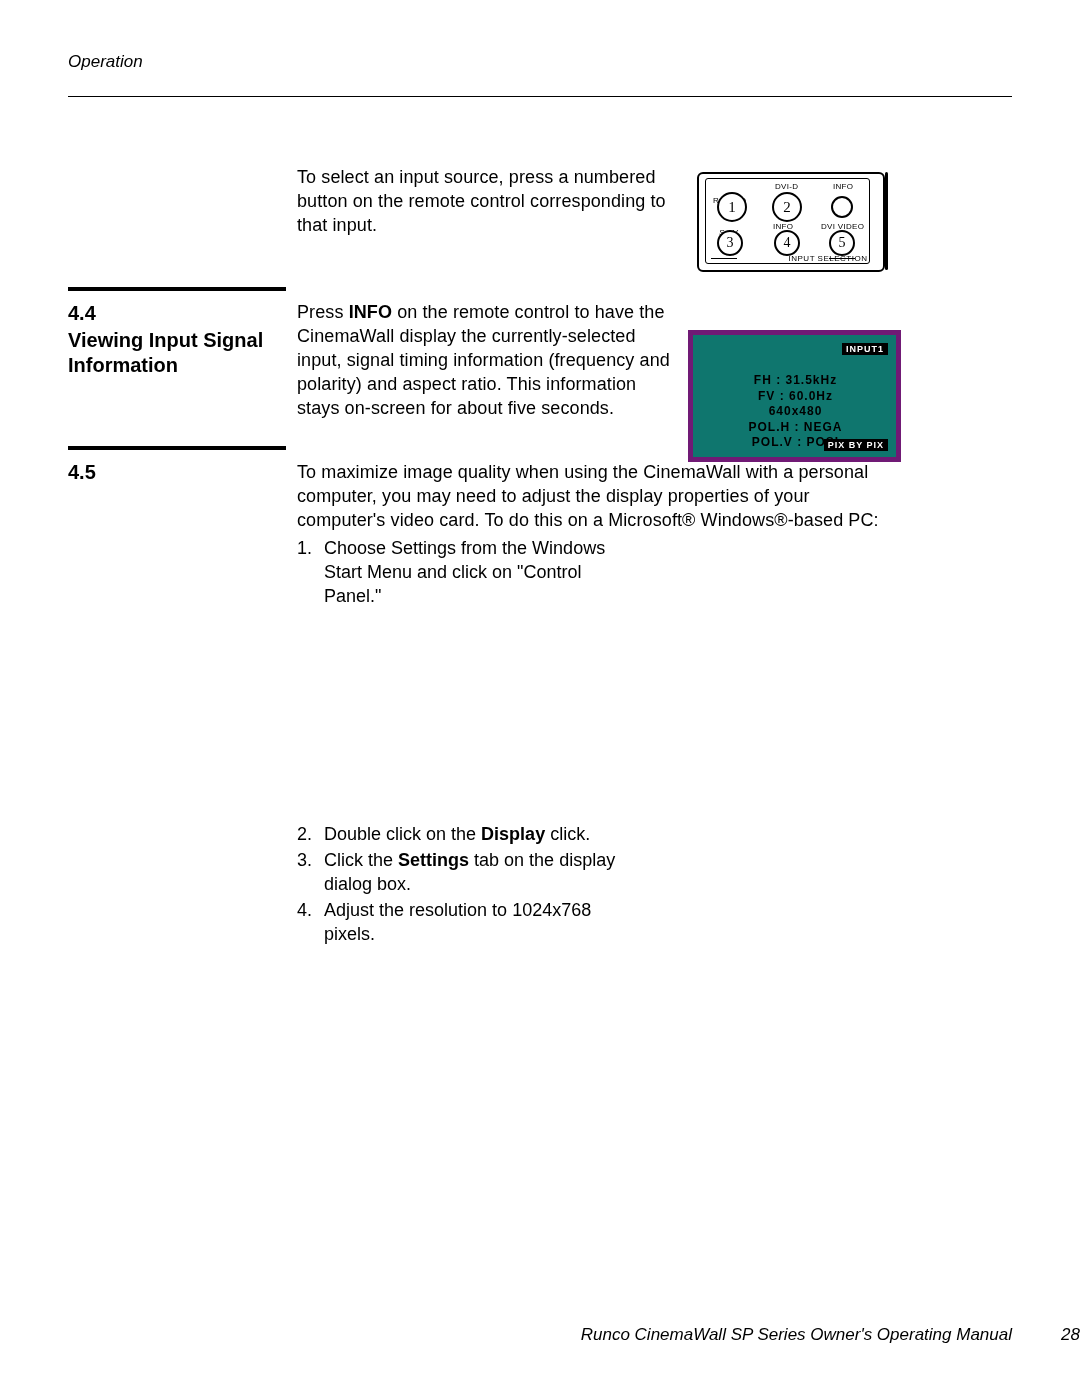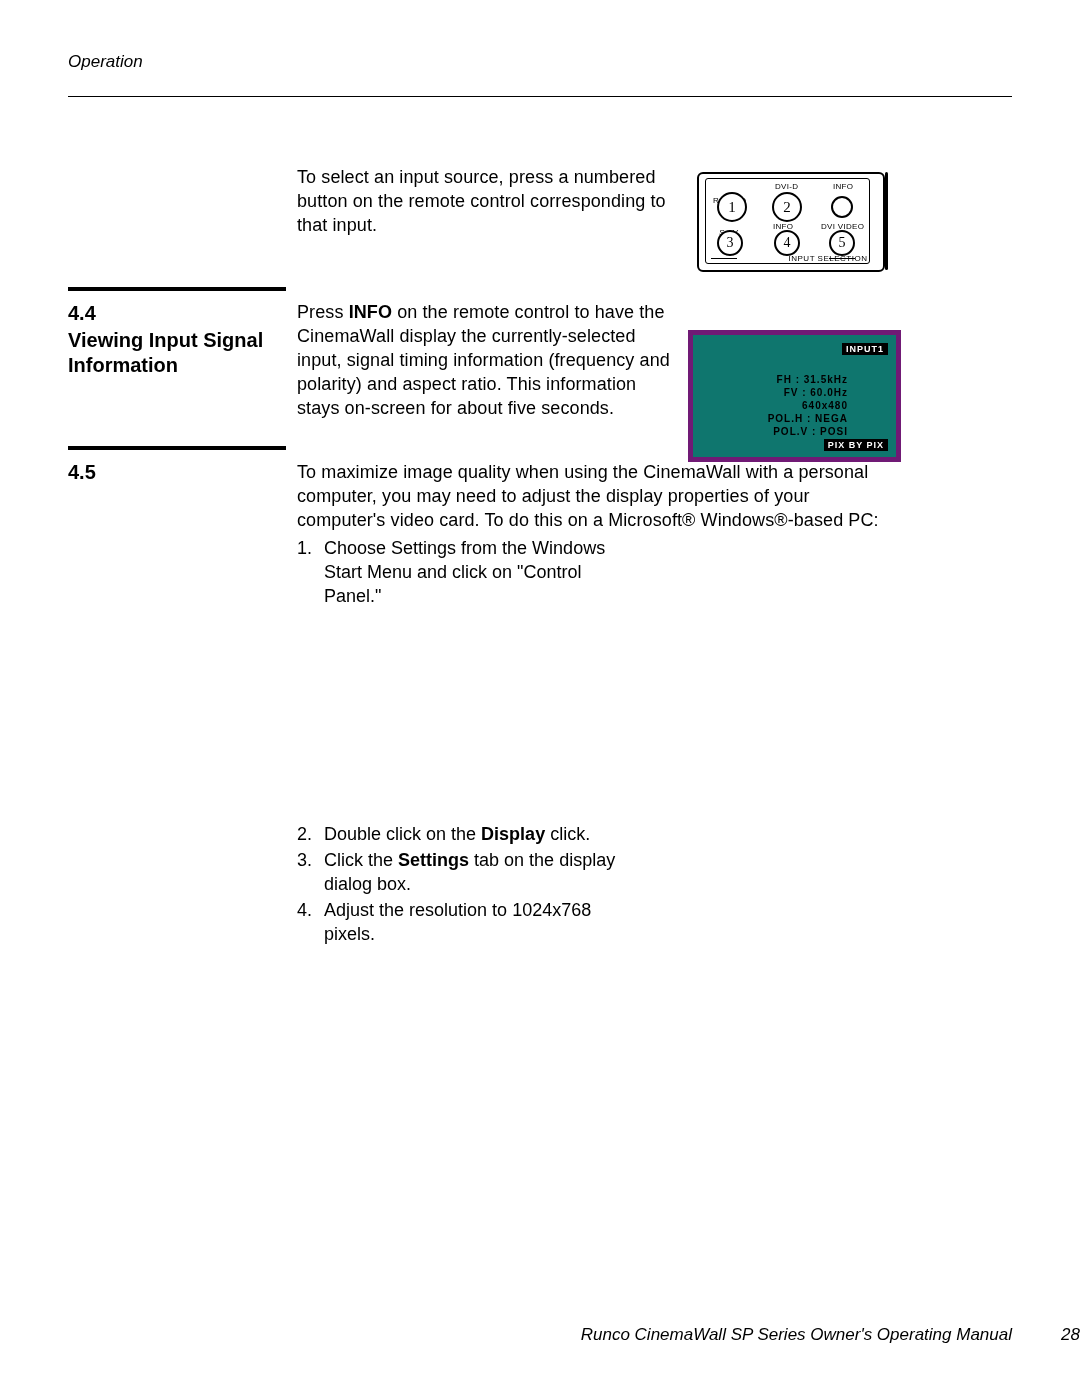--- a/index.html
+++ b/index.html
@@ -154,24 +154,24 @@
     padding: 1px 4px;
     letter-spacing: 1px;
     font-weight: bold;
   }
   .osd .badge-top { right: 8px; top: 8px; }
   .osd .badge-bot { right: 8px; bottom: 6px; }
   .osd .center {
     position: absolute;
     left: 50px; top: 38px;
     width: 105px;
-    font-size: 10px;
+    font-size: 12px;
     color: #000;
     font-weight: bold;
-    text-align: right;
+    text-align: center;
     line-height: 1.3;
     letter-spacing: 1px;
   }
 
   
   #sec45-heading { top: 446px; }
   #sec45-body    { left: 297px; top: 460px; width: 600px; }
 
   .ordered {
     position: absolute;

